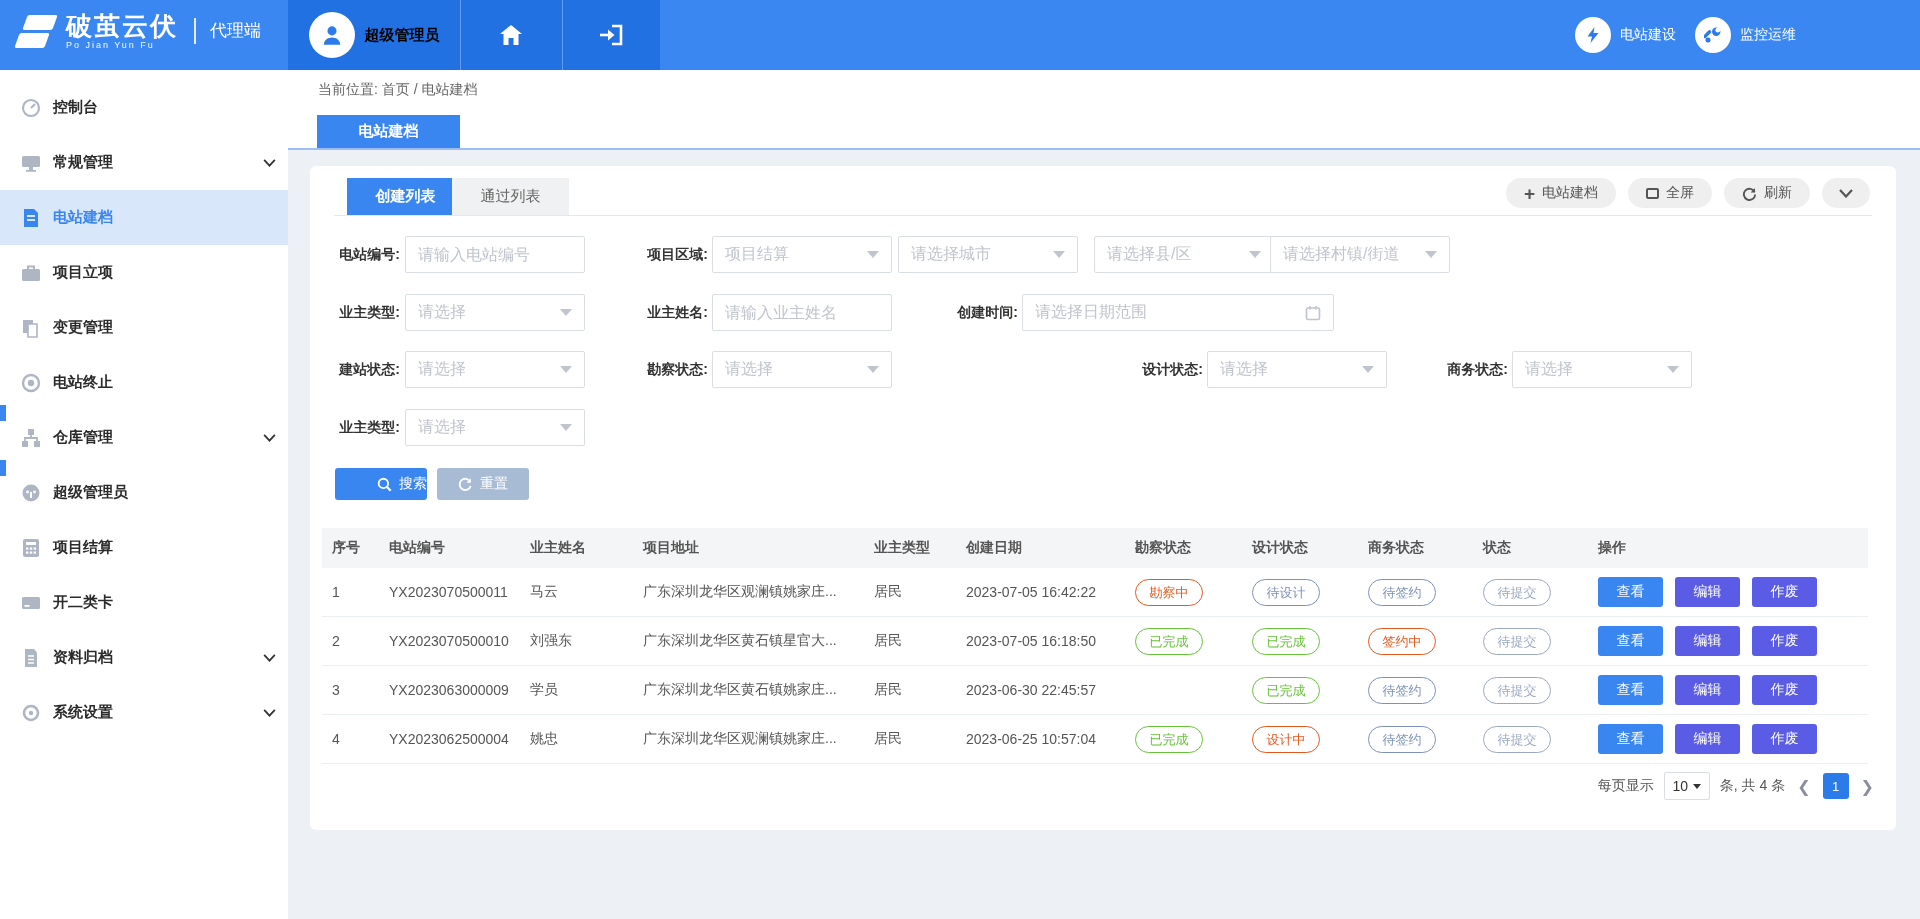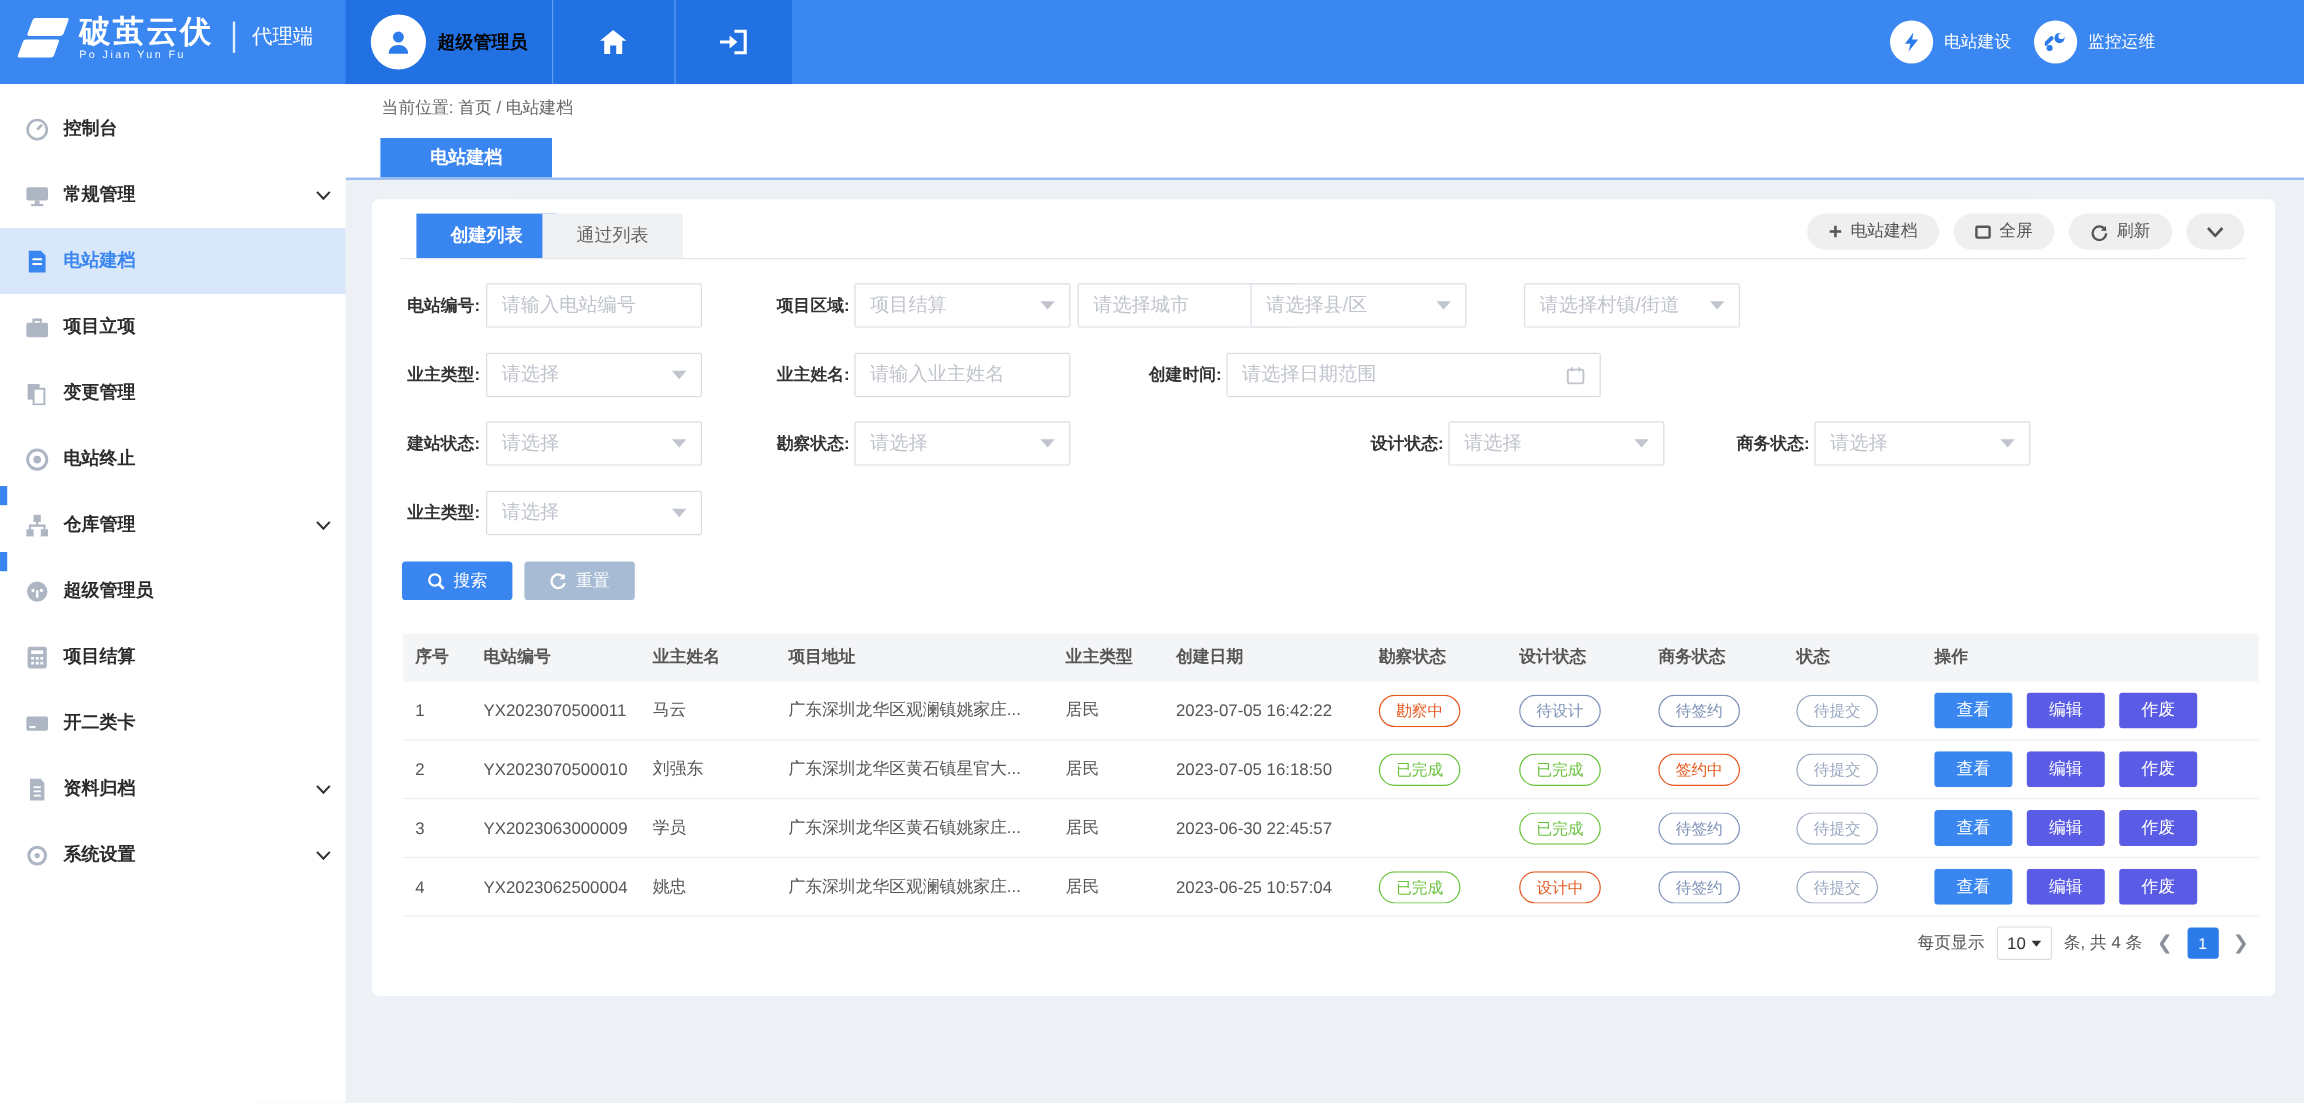--- a/index.html
+++ b/index.html
@@ -74,25 +74,25 @@
   input.ffield::placeholder { color:#c0c4cc; }
   .fselect { display:flex; align-items:center; padding:0 12px; color:#c0c4cc; cursor:pointer; }
   .fselect .ph { flex:1; overflow:hidden; white-space:nowrap; }
   .caret-down { width:0; height:0; border-left:6px solid transparent; border-right:6px solid transparent; border-top:7px solid #c0c4cc; }
   .fdate { display:flex; align-items:center; padding:0 12px; color:#c0c4cc; cursor:pointer; }
   .fdate .ph { flex:1; }
   .r1 { top:70px; } .r2 { top:128px; } .r3 { top:185px; } .r4 { top:243px; }
   .btnrow { position:absolute; top:302px; left:25px; display:flex; gap:10px; }
   .btn { height:32px; border:none; border-radius:3px; color:#fff; font-size:14px; display:flex; align-items:center;
          justify-content:center; gap:7px; width:92px; cursor:pointer; font-family:inherit; }
-  .btn.search { background:#3a86f0; }
+  .btn.search { background:#3a86f0;justify-content:flex-end; }
   .btn.reset { background:#a7bcd4; }
 
   
-  .table { position:absolute; left:26px; top:362px; width:1546px; }
+  .table { position:absolute; left:12px; top:362px; width:1546px; }
   .trow { display:flex; align-items:center; height:49px; border-bottom:1px solid #ebeef3; font-size:14px; color:#555; }
   .trow.thead { height:40px; background:#f4f5f7; border-bottom:none; color:#555; font-weight:600; }
   .cell { padding-left:16px; overflow:hidden; white-space:nowrap; text-overflow:ellipsis; }
   .c1{width:51px; padding-left:10px;} .c2{width:141px;} .c3{width:113px;} .c4{width:231px;} .c5{width:92px;}
   .c6{width:169px;} .c7{width:117px;} .c8{width:116px;} .c9{width:115px;} .c10{width:115px;} .c11{flex:1;}
   .badge { display:inline-block; width:68px; height:27px; line-height:25px; text-align:center; border-radius:14px;
            border:1px solid transparent; font-size:13px; background:#fff; }
   .badge-progress { color:#e4571c; border-color:#e4571c; }
   .badge-done { color:#67c23a; border-color:#67c23a; }
   .badge-pending { color:#7d91b8; border-color:#7d91b8; }
@@ -370,21 +370,21 @@
     <input class="ffield r1" style="left: 95px; width: 180px;" placeholder="请输入电站编号">
     <div class="flabel r1" style="left:300px;width:98px">项目区域:</div>
     <div class="ffield fselect r1" style="left:402px;width:180px">
       <span class="ph">项目结算</span>
         <span class="caret-down"></span>
     </div>
     <div class="ffield fselect r1" style="left:588px;width:180px">
       <span class="ph">请选择城市</span>
         <span class="caret-down"></span>
     </div>
-    <div class="ffield fselect r1" style="left:732px;width:180px">
+    <div class="ffield fselect r1" style="left:784px;width:180px">
       <span class="ph">请选择县/区</span>
         <span class="caret-down"></span>
     </div>
     <div class="ffield fselect r1" style="left:960px;width:180px">
       <span class="ph">请选择村镇/街道</span>
         <span class="caret-down"></span>
     </div>
 
     <div class="flabel r2" style="left:0;width:90px">业主类型:</div>
     <div class="ffield fselect r2" style="left:95px;width:180px">

